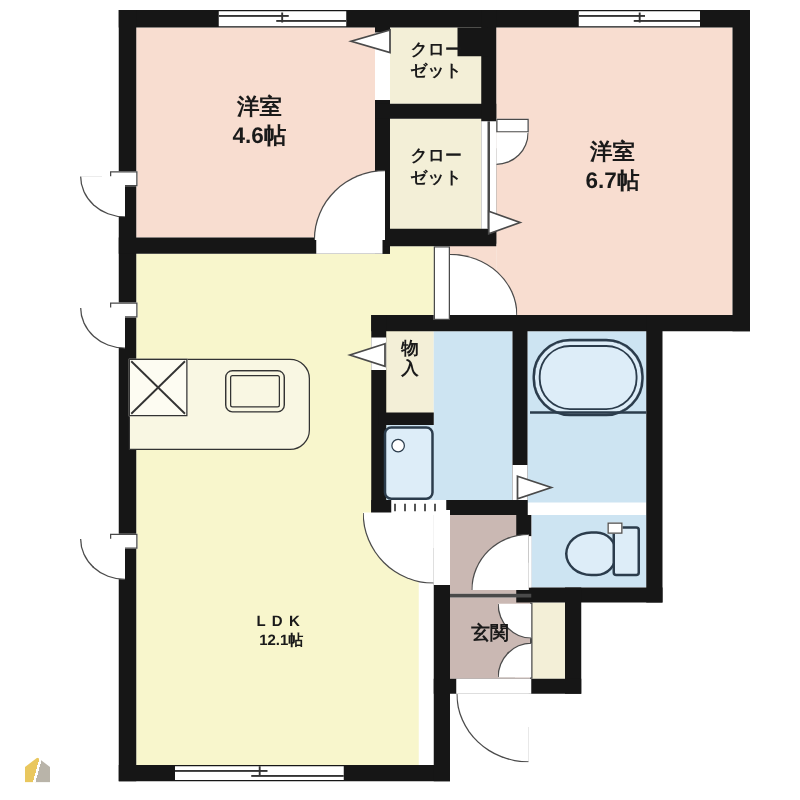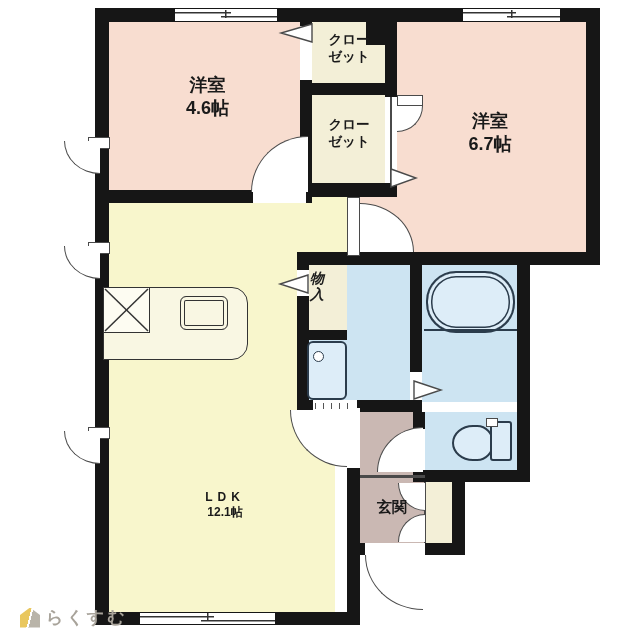--- a/index.html
+++ b/index.html
@@ -159,25 +159,24 @@
     <span>12.1帖</span>
   </div>
   <div class="lbl" style="left:312px;top:32px;width:74px;font-size:13.5px;">
     <span>クロー</span><br>
     <span>ゼット</span>
   </div>
   <div class="lbl" style="left:312px;top:117px;width:74px;font-size:13.5px;">
     <span>クロー</span><br>
     <span>ゼット</span>
   </div>
-  <div class="lbl" style="left:302px;top:270px;width:30px;font-size:14px;font-style:italic;">
+  <div class="lbl" style="left:313px;top:270px;width:30px;font-size:14px;">
     <div class="vtext" style="position:static;">物入</div>
   </div>
   <div class="lbl" style="left:358px;top:498px;width:68px;font-size:15px;">
     <span>玄関</span>
   </div>
 
   <div class="logo">
     <div class="logo-icon" style="position:static;"></div>
-    <span class="logo-text">らくすむ</span>
   </div>
 
 </div>
 
 </body></html>

